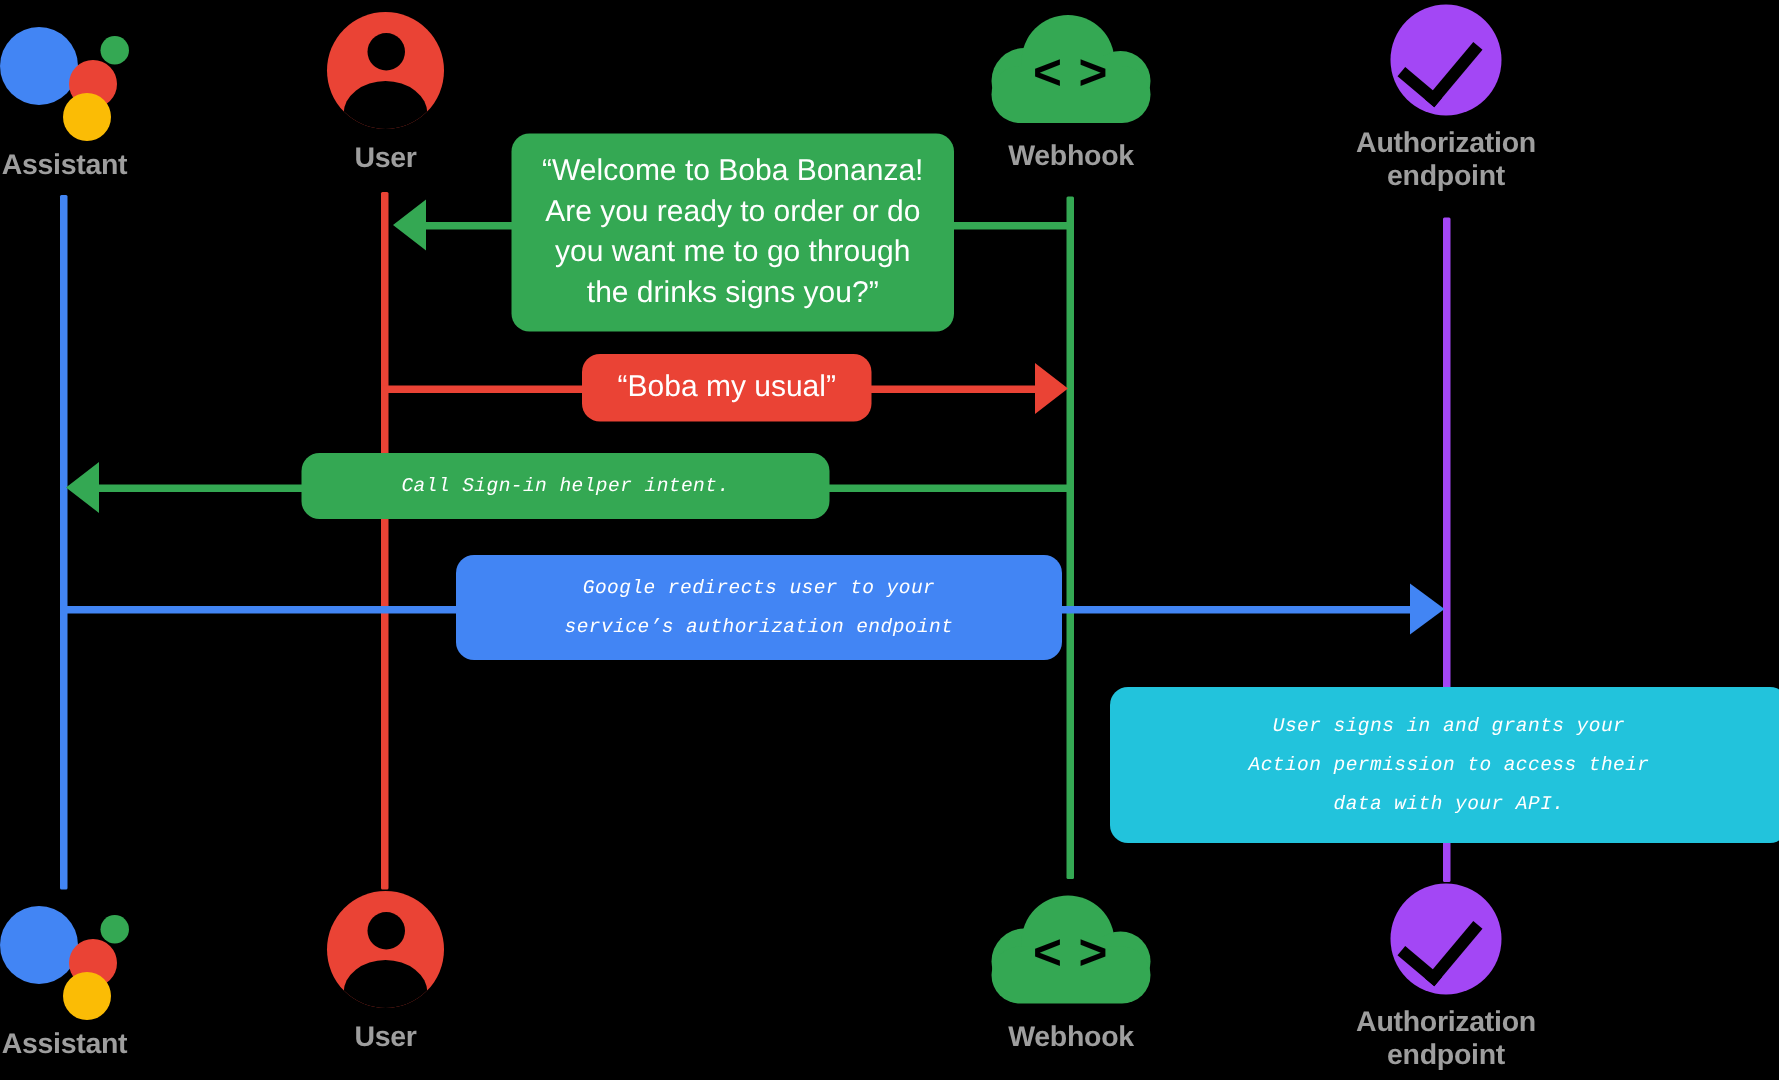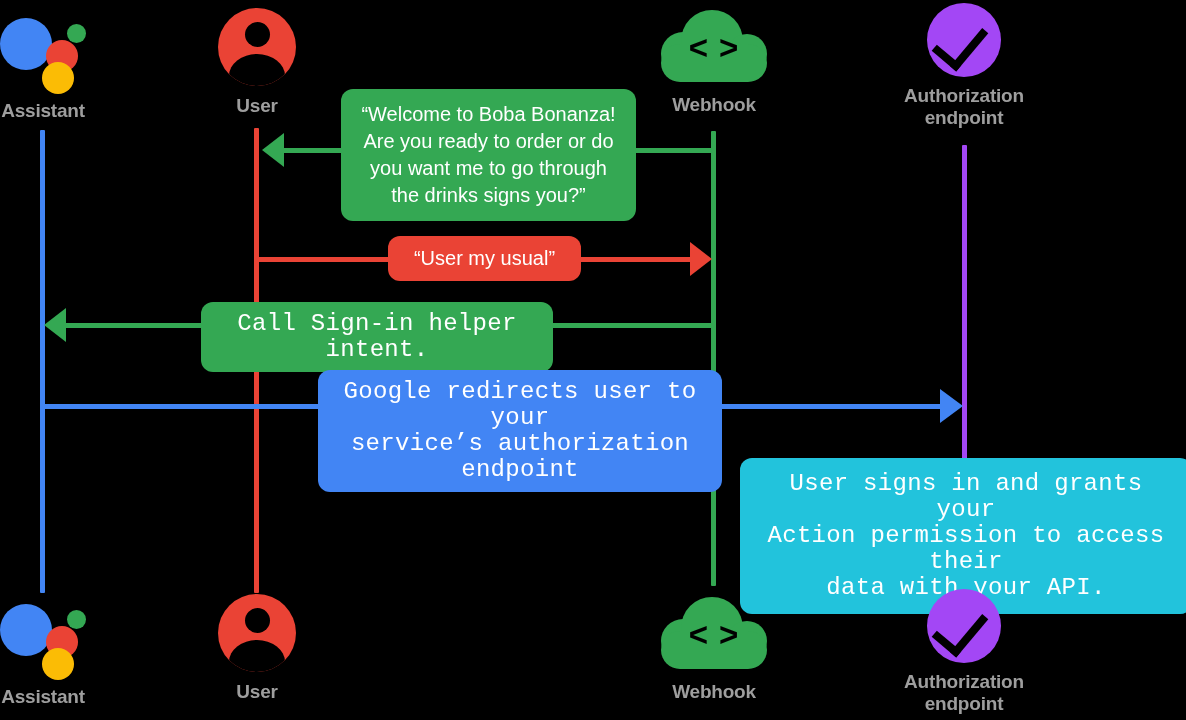--- a/index.html
+++ b/index.html
@@ -156,21 +156,22 @@
     text-align: center;
     box-sizing: border-box;
   }
   .bubble.sans {
     font-family: "Liberation Sans", sans-serif;
     font-size: 20px;
     line-height: 27px;
   }
   .bubble.mono {
     font-family: "Liberation Mono", "DejaVu Sans Mono", monospace;
-    font-size: 24px;
+    font-style: italic;
+    font-size: 13px;
     line-height: 26px;
     letter-spacing: 0.3px;
   }
 </style>
 </head>
 <body>
 
 <div id="stage">
 
   <div class="lifeline" style="left:40px; top:130px; height:463px; background:#4285F4;"></div>
@@ -220,32 +221,32 @@
   <div class="bubble sans" style="left:341px; top:89px; width:295px; padding:12px 14px; background:#34A853;">
     <span style="white-space:pre-line;">“Welcome to Boba Bonanza!
 Are you ready to order or do
 you want me to go through
 the drinks signs you?”</span>
   </div>
 
   <div class="arrow-line" style="left:254px; top:257px; width:442px; background:#EA4335;"></div>
   <div class="arrow-head" style="left:690px; top:242px; border-left:22px solid #EA4335;"></div>
   <div class="bubble sans" style="left:388px; top:236px; width:193px; padding:9px 12px; background:#EA4335;">
-    <span style="white-space:pre-line;">“User my usual”</span>
+    <span style="white-space:pre-line;">“Boba my usual”</span>
   </div>
 
   <div class="arrow-line" style="left:64px; top:323px; width:652px; background:#34A853;"></div>
   <div class="arrow-head" style="left:44px; top:308px; border-right:22px solid #34A853;"></div>
   <div class="bubble mono" style="left:201px; top:302px; width:352px; padding:9px 12px; background:#34A853;">
     <span style="white-space:pre-line;">Call Sign-in helper intent.</span>
   </div>
 
   <div class="arrow-line" style="left:40px; top:404px; width:902px; background:#4285F4;"></div>
   <div class="arrow-head" style="left:940px; top:389px; border-left:23px solid #4285F4;"></div>
-  <div class="bubble mono" style="left:318px; top:370px; width:404px; padding:9px 12px; background:#4285F4;">
+  <div class="bubble mono" style="left:304px; top:370px; width:404px; padding:9px 12px; background:#4285F4;">
     <span style="white-space:pre-line;">Google redirects user to your
 service’s authorization endpoint</span>
   </div>
 
   <div class="bubble mono" style="left:740px; top:458px; width:452px; padding:13px 14px; background:#22C3DC;">
     <span style="white-space:pre-line;">User signs in and grants your
 Action permission to access their
 data with your API.</span>
   </div>
 

